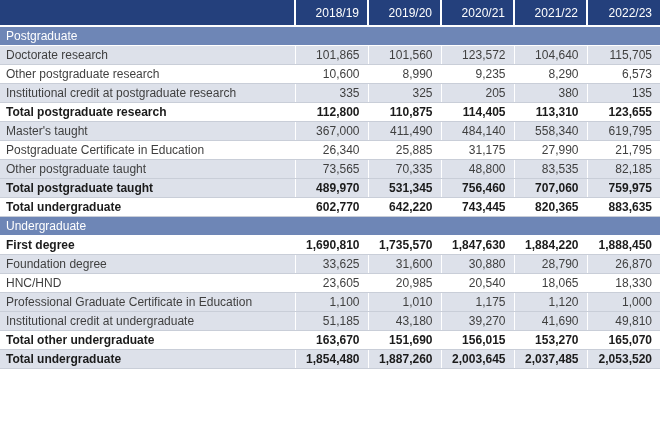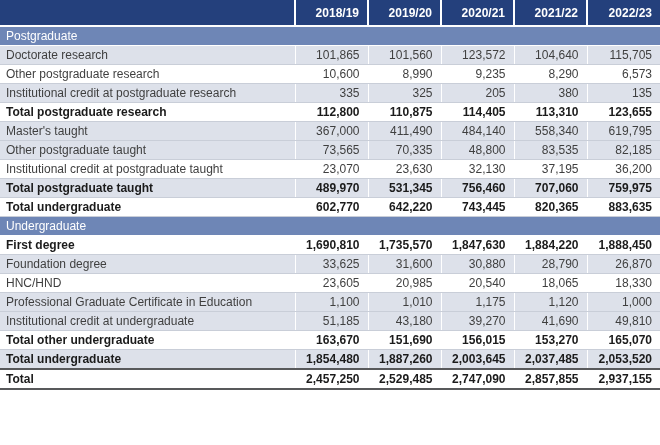--- a/index.html
+++ b/index.html
@@ -27,21 +27,21 @@
     width: 660px;
     table-layout: fixed;
     font-size: 12px;
   }
   col.label-col { width: 295px; }
   col.year-col  { width: 73px; }
 
   thead th {
     background: var(--header-bg);
     color: var(--header-text);
-    font-weight: bold;
+    font-weight: normal;
     text-align: right;
     height: 25px;
     padding: 0 8px 0 0;
     border-left: 2px solid #ffffff;
     border-bottom: 2px solid #ffffff;
     font-size: 12px;
   }
   thead th.corner { border-left: none; }
 
   tr.section-row td {
@@ -139,35 +139,35 @@
         <td class="num-cell">123,655</td>
       </tr>
       <tr class="data-row shaded">
         <td class="label-cell">Master's taught</td>
         <td class="num-cell">367,000</td>
         <td class="num-cell">411,490</td>
         <td class="num-cell">484,140</td>
         <td class="num-cell">558,340</td>
         <td class="num-cell">619,795</td>
       </tr>
+      <tr class="data-row">
+        <td class="label-cell">Postgraduate Certificate in Education</td>
+        <td class="num-cell">26,340</td>
+        <td class="num-cell">25,885</td>
+        <td class="num-cell">31,175</td>
+        <td class="num-cell">27,990</td>
+        <td class="num-cell">21,795</td>
+      </tr>
       <tr class="data-row shaded">
         <td class="label-cell">Other postgraduate taught</td>
         <td class="num-cell">73,565</td>
         <td class="num-cell">70,335</td>
         <td class="num-cell">48,800</td>
         <td class="num-cell">83,535</td>
         <td class="num-cell">82,185</td>
-      </tr>
-      <tr class="data-row">
-        <td class="label-cell">Institutional credit at postgraduate taught</td>
-        <td class="num-cell">23,070</td>
-        <td class="num-cell">23,630</td>
-        <td class="num-cell">32,130</td>
-        <td class="num-cell">37,195</td>
-        <td class="num-cell">36,200</td>
       </tr>
       <tr class="data-row shaded bold">
         <td class="label-cell">Total postgraduate taught</td>
         <td class="num-cell">489,970</td>
         <td class="num-cell">531,345</td>
         <td class="num-cell">756,460</td>
         <td class="num-cell">707,060</td>
         <td class="num-cell">759,975</td>
       </tr>
       <tr class="data-row bold">
@@ -230,22 +230,14 @@
         <td class="num-cell">165,070</td>
       </tr>
       <tr class="data-row shaded bold">
         <td class="label-cell">Total undergraduate</td>
         <td class="num-cell">1,854,480</td>
         <td class="num-cell">1,887,260</td>
         <td class="num-cell">2,003,645</td>
         <td class="num-cell">2,037,485</td>
         <td class="num-cell">2,053,520</td>
       </tr>
-      <tr class="data-row bold grand-total">
-        <td class="label-cell">Total</td>
-        <td class="num-cell">2,457,250</td>
-        <td class="num-cell">2,529,485</td>
-        <td class="num-cell">2,747,090</td>
-        <td class="num-cell">2,857,855</td>
-        <td class="num-cell">2,937,155</td>
-      </tr>
     </tbody>
 </table>
 
 </body></html>

